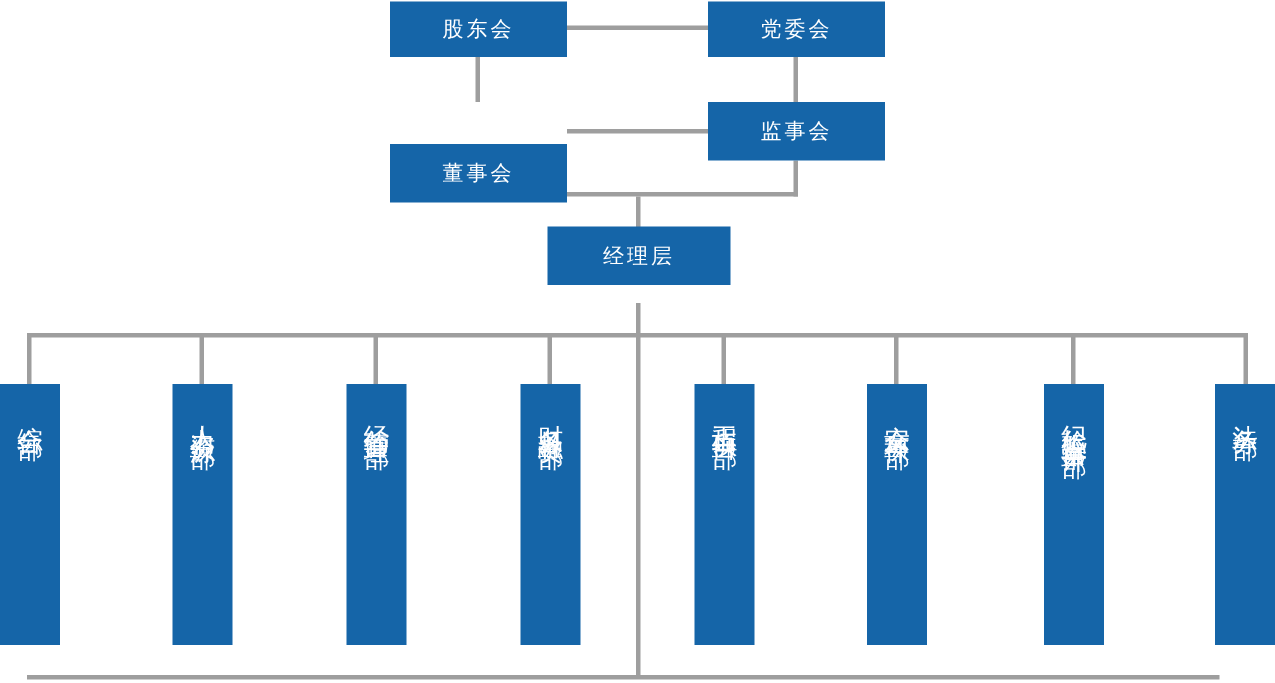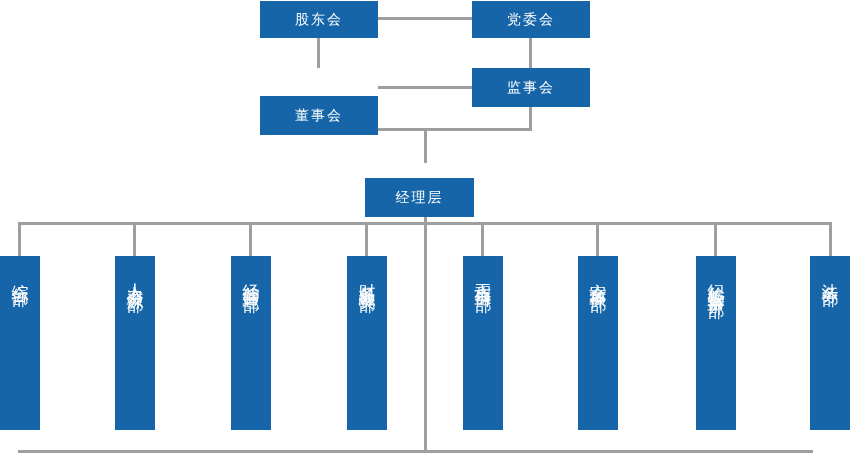--- a/index.html
+++ b/index.html
@@ -76,21 +76,21 @@
     <span>党委会</span>
   </div>
 
   <div class="node h-node" style="left:260px; top:68px; width:118px; height:39px;margin-top:28px;">
     <span>董事会</span>
   </div>
   <div class="node h-node" style="left:472px; top:68px; width:118px; height:39px;">
     <span>监事会</span>
   </div>
 
-  <div class="node h-node" style="left:365px; top:178px; width:109px; height:39px;">
+  <div class="node h-node" style="left:365px; top:151px; width:122px; height:39px;">
     <span>经理层</span>
   </div>
 
   <div class="node v-node" style="left:0px; top:256px; width:40px; height:174px;">
     <span class="vtext">综合部</span>
   </div>
   <div class="node v-node" style="left:115px; top:256px; width:40px; height:174px;">
     <span class="vtext">人力资源部</span>
   </div>
   <div class="node v-node" style="left:231px; top:256px; width:40px; height:174px;">

